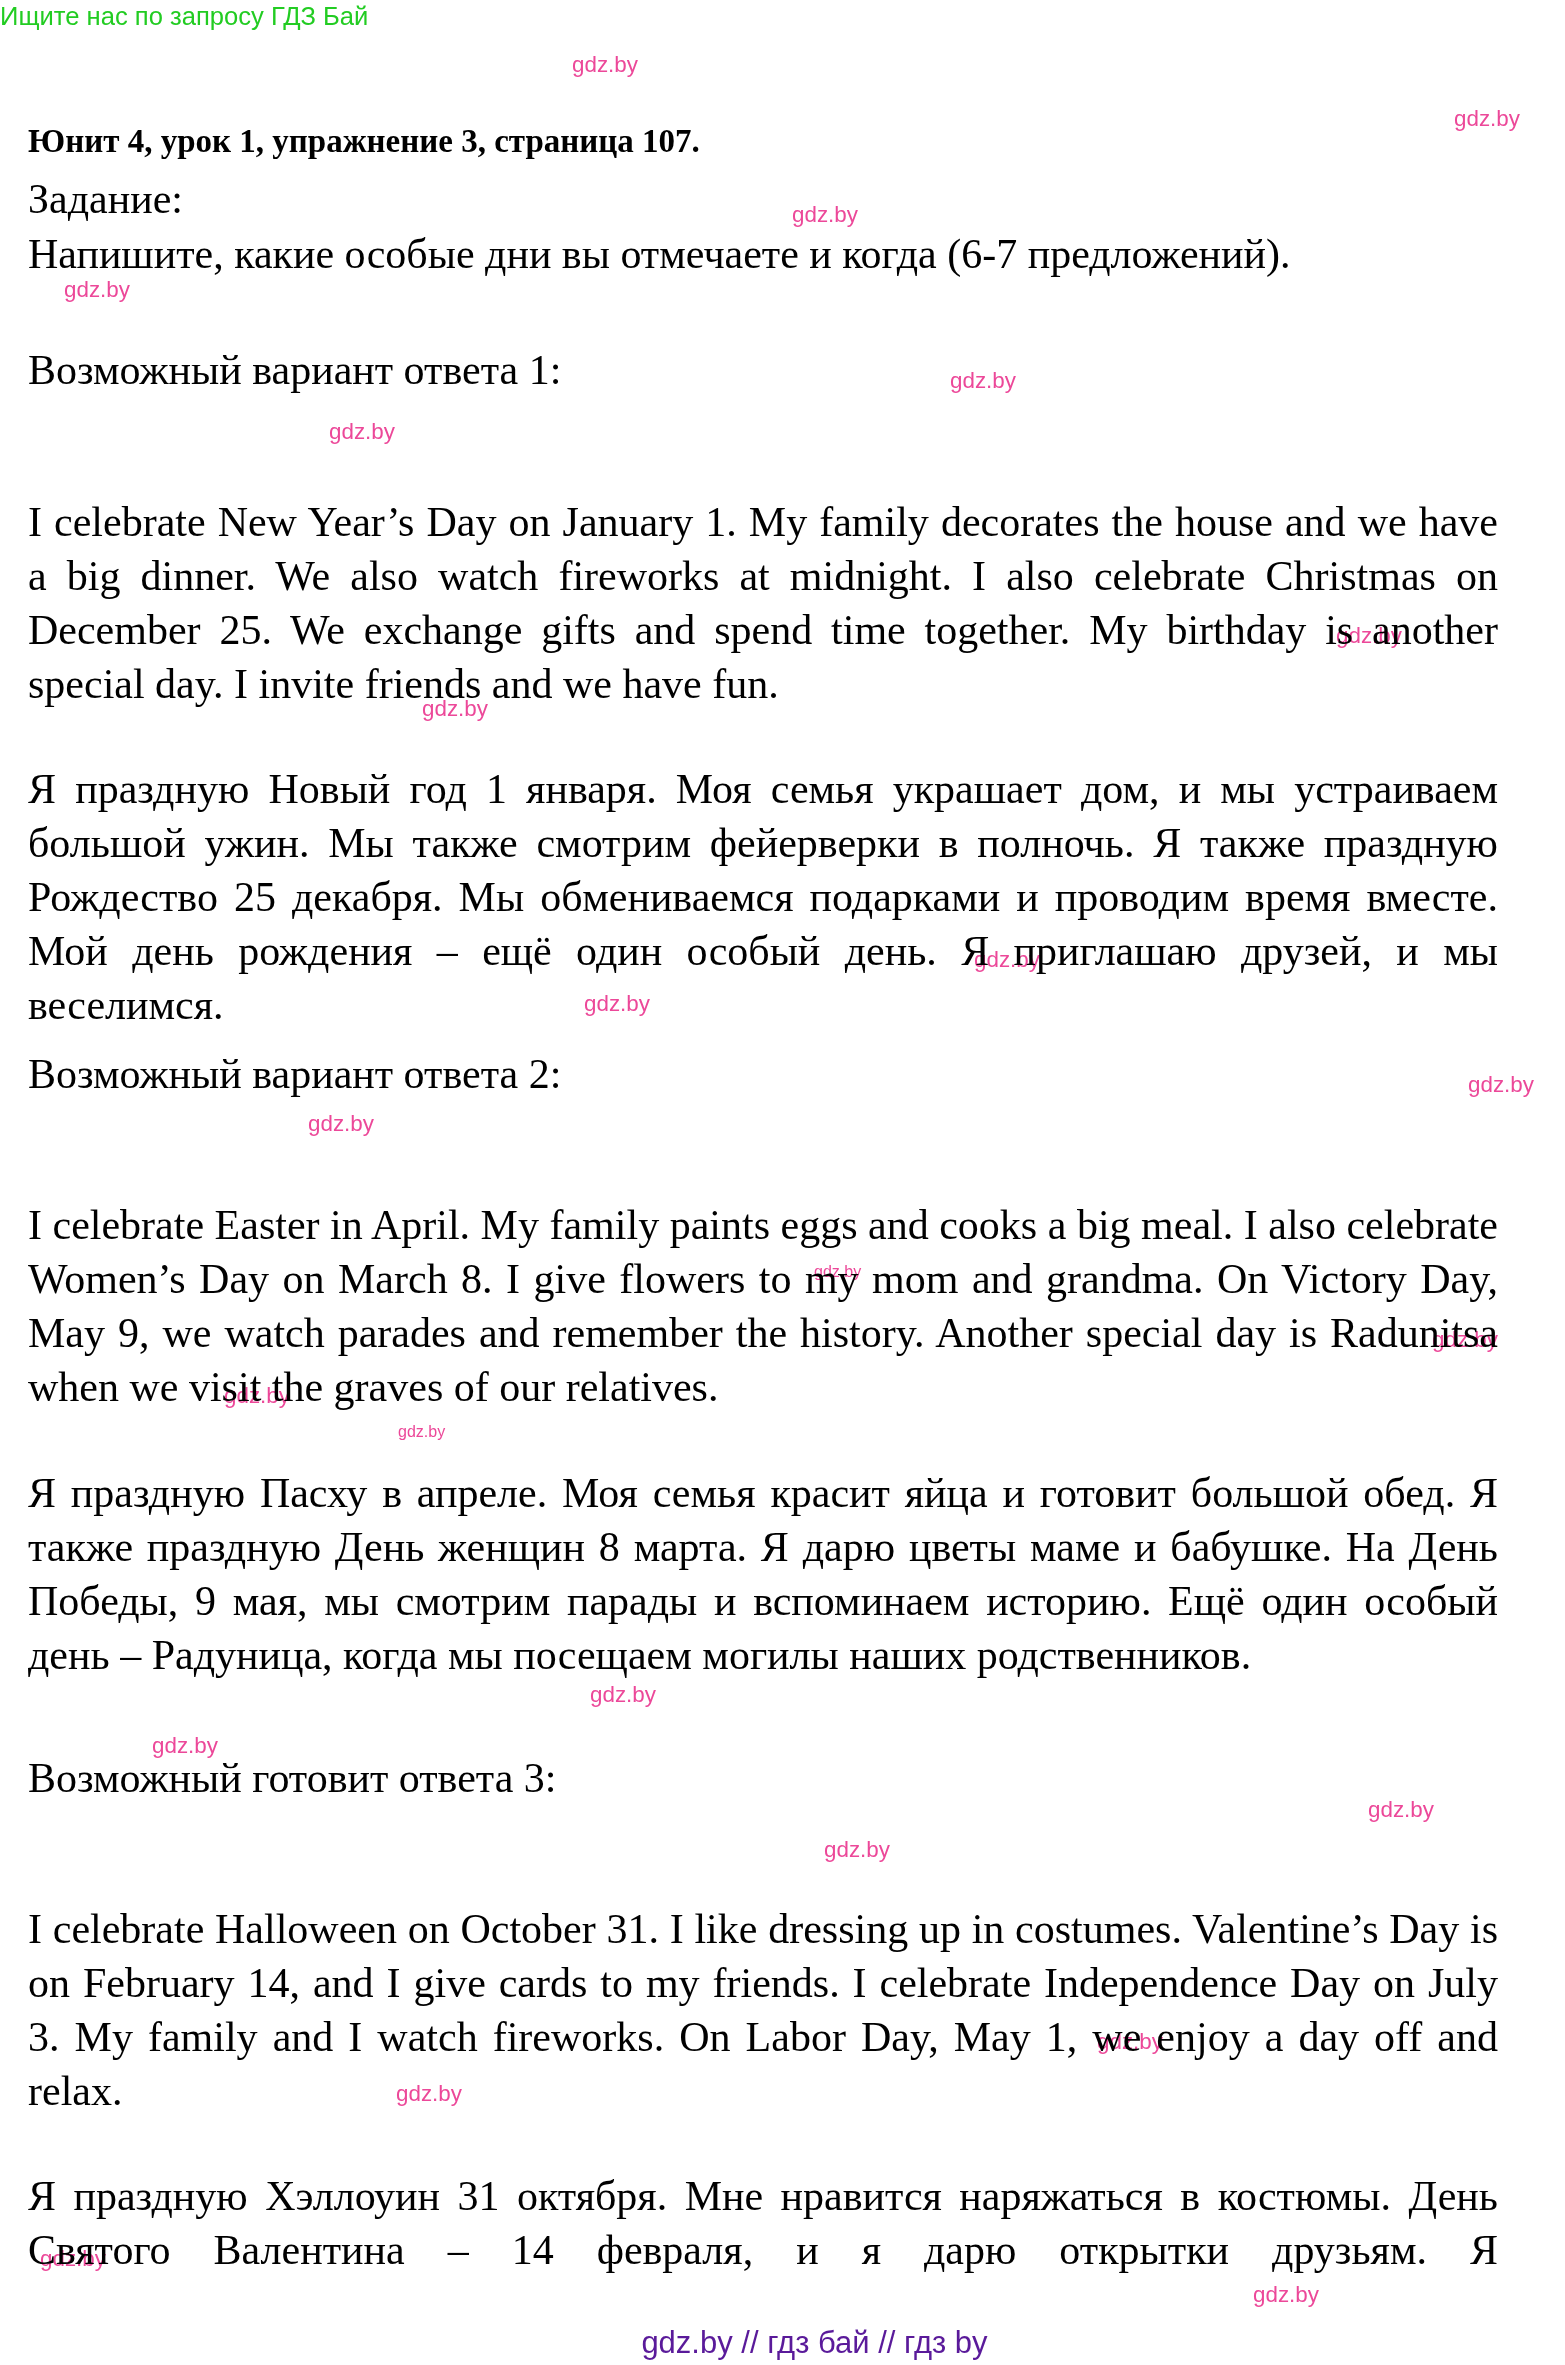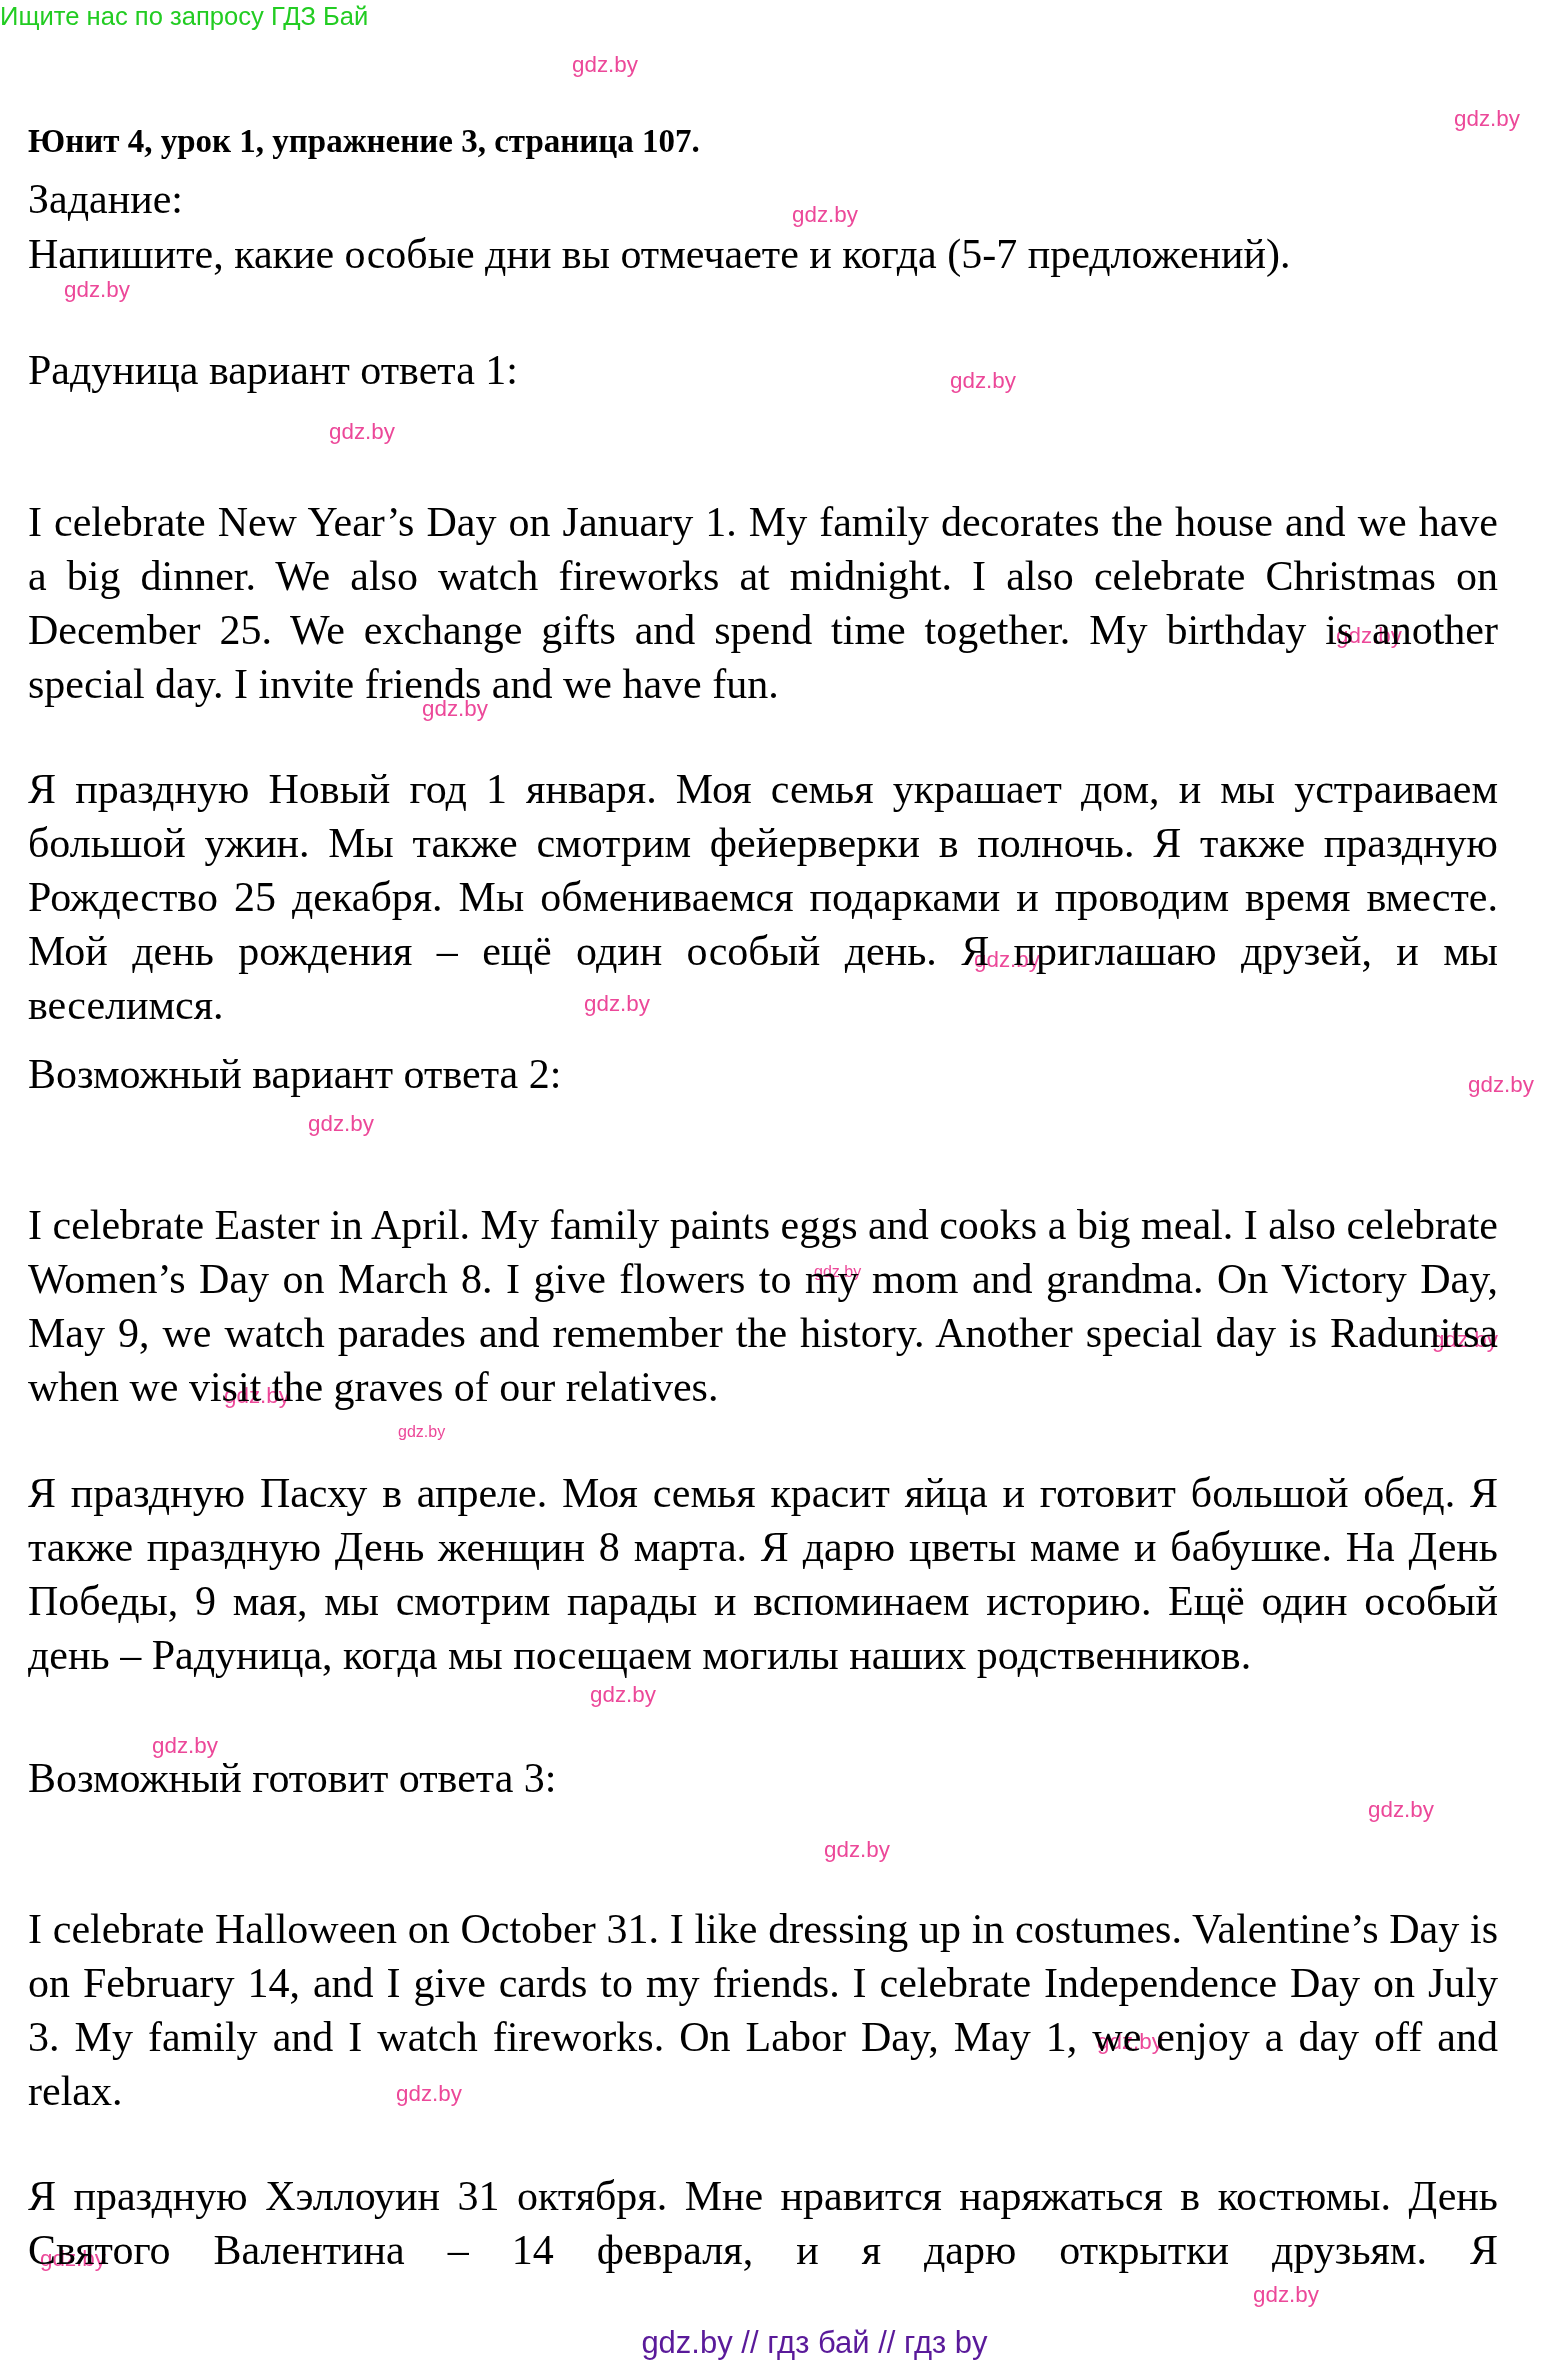--- a/index.html
+++ b/index.html
@@ -36,23 +36,23 @@
 <div class="wm" style="left:152px;top:1734px">gdz.by</div>
 <div class="wm" style="left:1368px;top:1798px">gdz.by</div>
 <div class="wm" style="left:824px;top:1838px">gdz.by</div>
 <div class="wm" style="left:1097px;top:2030px">gdz.by</div>
 <div class="wm" style="left:396px;top:2082px">gdz.by</div>
 <div class="wm" style="left:40px;top:2247px">gdz.by</div>
 <div class="wm" style="left:1253px;top:2283px">gdz.by</div>
 
 <div class="title">Юнит 4, урок 1, упражнение 3, страница 107.</div>
 <div class="line" style="top:174px">Задание:</div>
-<div class="line" style="top:229px">Напишите, какие особые дни вы отмечаете и когда (5-7 предложений).</div>
+<div class="line" style="top:229px">Напишите, какие особые дни вы отмечаете и когда (6-7 предложений).</div>
 
-<div class="line" style="top:345px">Радуница вариант ответа 1:</div>
+<div class="line" style="top:345px">Возможный вариант ответа 1:</div>
 <div class="para" style="top:461px">I celebrate New Year’s Day on January 1. My family decorates the house and we have a big dinner. We also watch fireworks at midnight. I also celebrate Christmas on December 25. We exchange gifts and spend time together. My birthday is another special day. I invite friends and we have fun.</div>
 <div class="para" style="top:728px">Я праздную Новый год 1 января. Моя семья украшает дом, и мы устраиваем большой ужин. Мы также смотрим фейерверки в полночь. Я также праздную Рождество 25 декабря. Мы обмениваемся подарками и проводим время вместе. Мой день рождения – ещё один особый день. Я приглашаю друзей, и мы веселимся.</div>
 
 <div class="line" style="top:1049px">Возможный вариант ответа 2:</div>
 <div class="para" style="top:1164px">I celebrate Easter in April. My family paints eggs and cooks a big meal. I also celebrate Women’s Day on March 8. I give flowers to my mom and grandma. On Victory Day, May 9, we watch parades and remember the history. Another special day is Radunitsa when we visit the graves of our relatives.</div>
 <div class="para" style="top:1432px">Я праздную Пасху в апреле. Моя семья красит яйца и готовит большой обед. Я также праздную День женщин 8 марта. Я дарю цветы маме и бабушке. На День Победы, 9 мая, мы смотрим парады и вспоминаем историю. Ещё один особый день – Радуница, когда мы посещаем могилы наших родственников.</div>
 
 <div class="line" style="top:1753px">Возможный готовит ответа 3:</div>
 <div class="para" style="top:1868px">I celebrate Halloween on October 31. I like dressing up in costumes. Valentine’s Day is on February 14, and I give cards to my friends. I celebrate Independence Day on July 3. My family and I watch fireworks. On Labor Day, May 1, we enjoy a day off and relax.</div>
 <div class="para" style="top:2135px;text-align-last:justify">Я праздную Хэллоуин 31 октября. Мне нравится наряжаться в костюмы. День Святого Валентина – 14 февраля, и я дарю открытки друзьям. Я</div>

